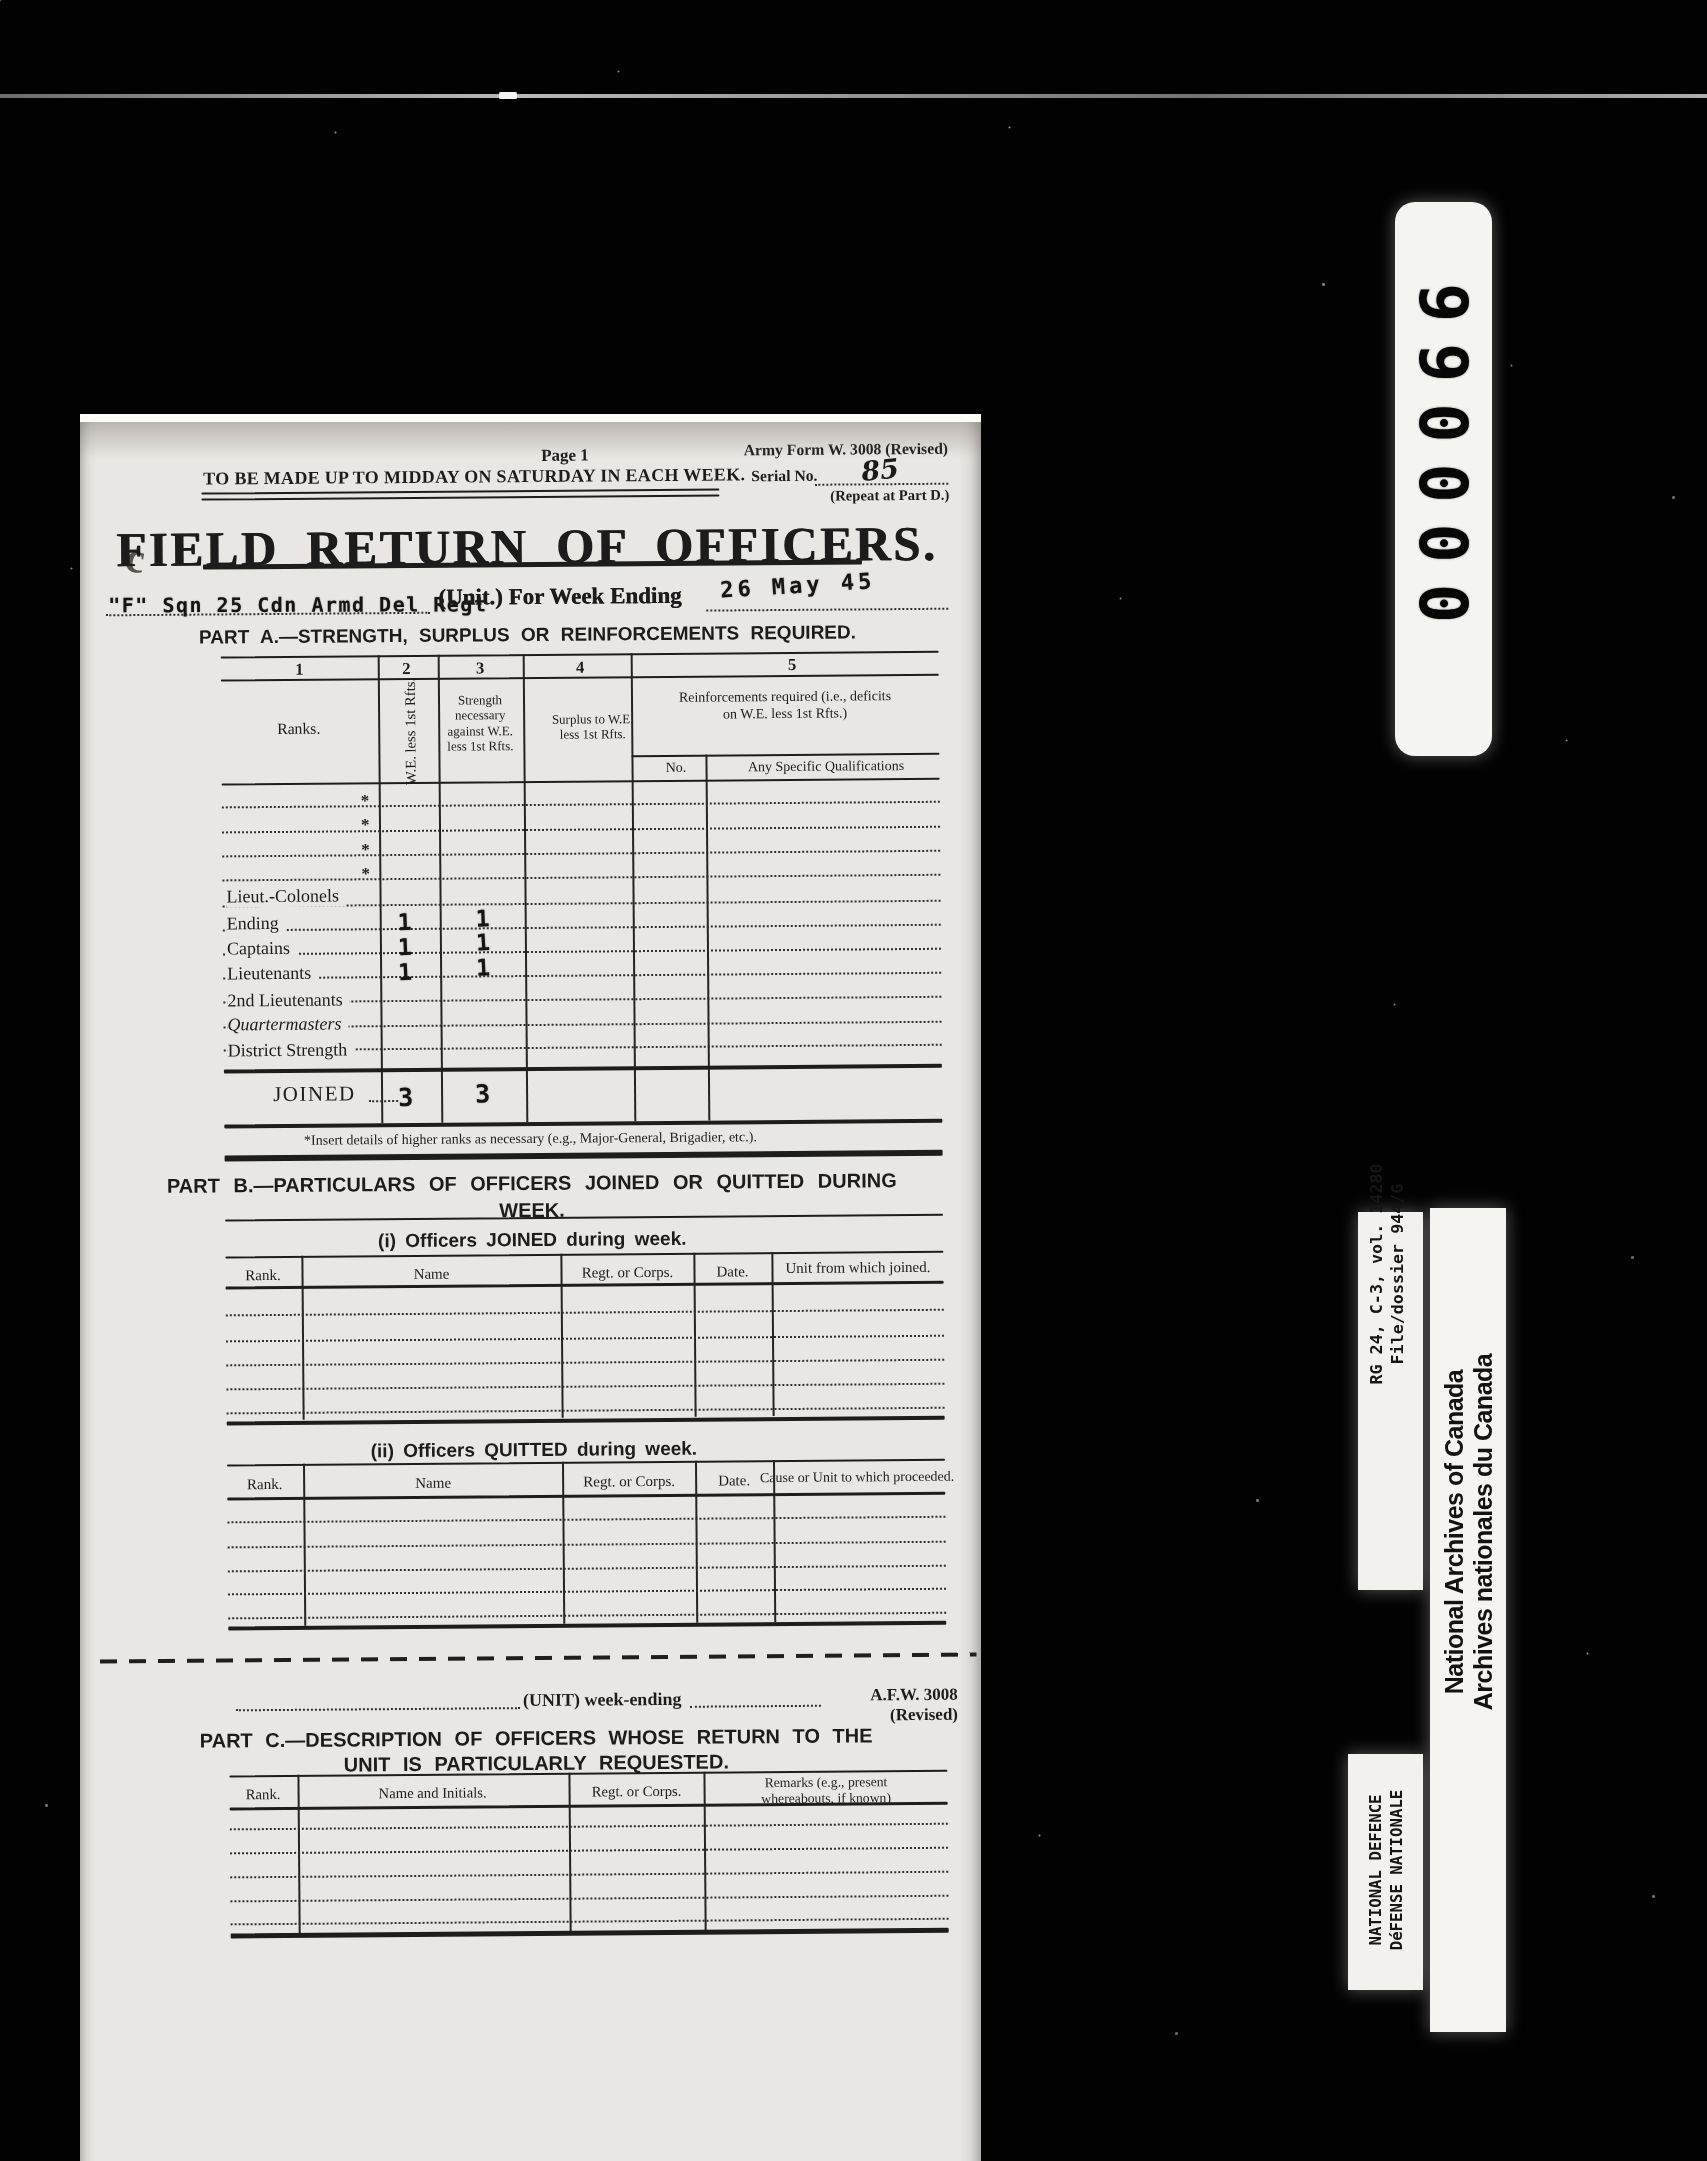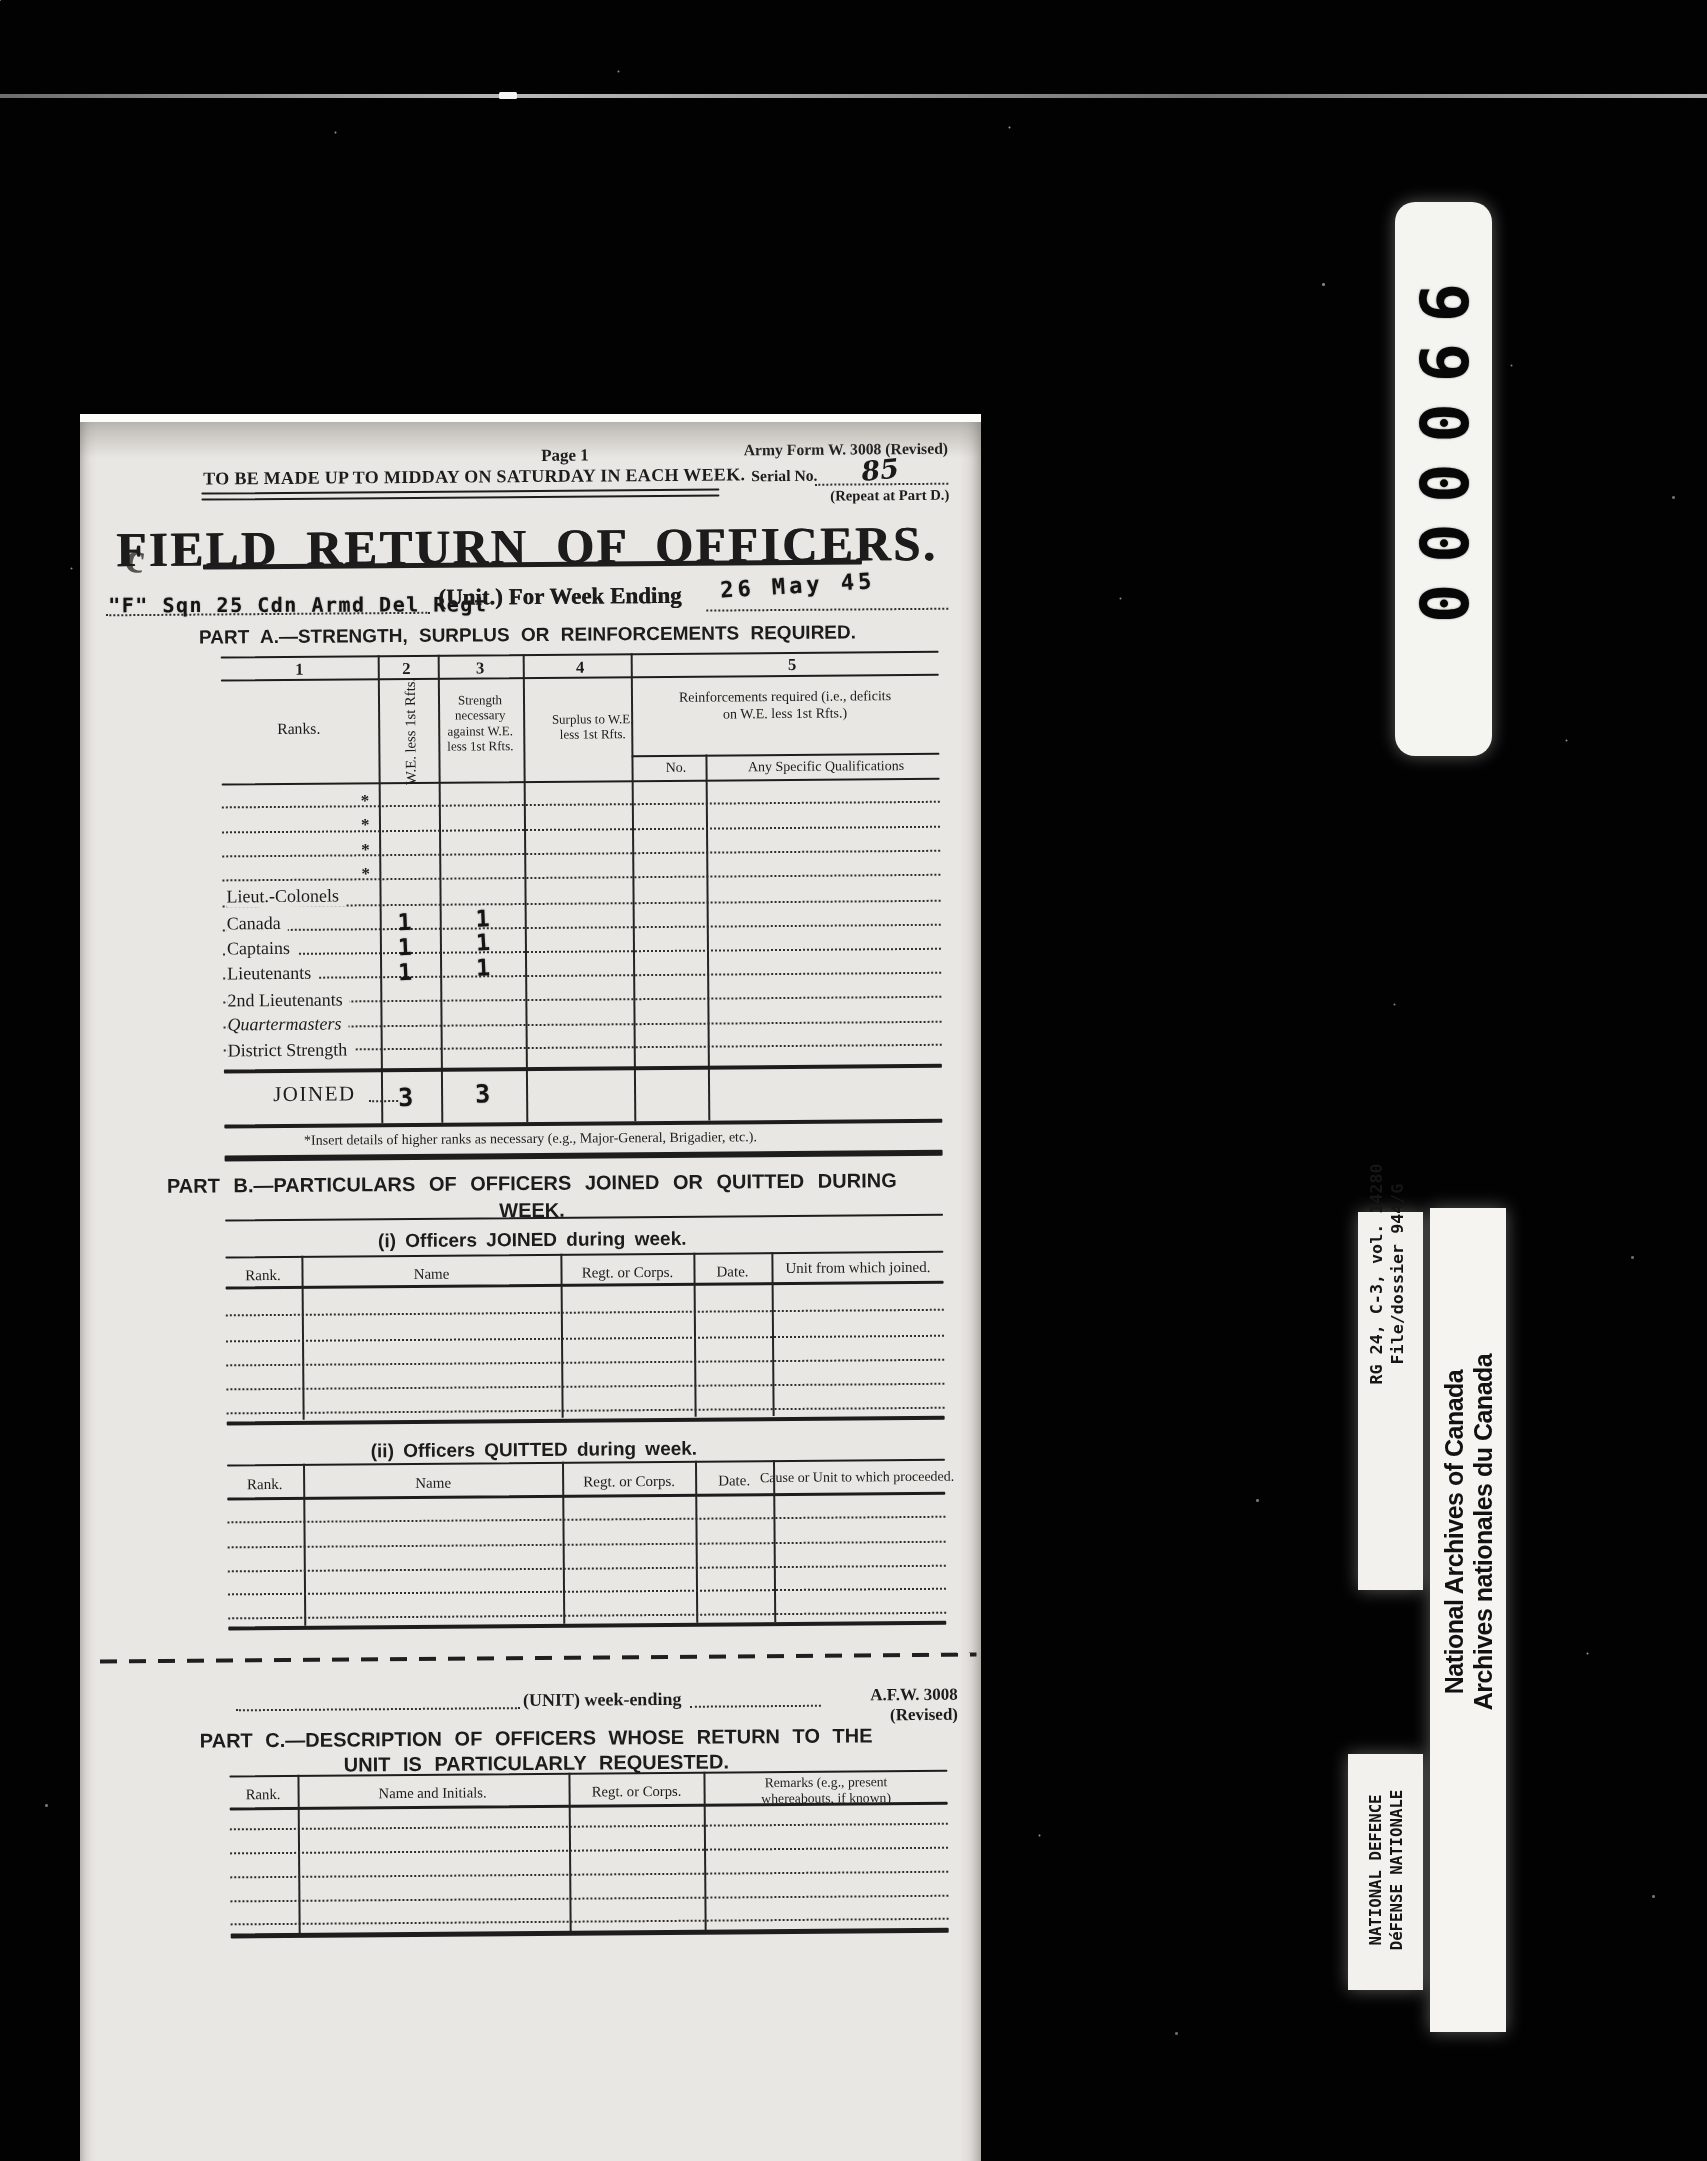--- a/index.html
+++ b/index.html
@@ -136,21 +136,21 @@
 
     <div class="a leader" style="left:143px;top:489px;width:718px;"></div>
     <div class="a leader" style="left:143px;top:513px;width:718px;"></div>
     <div class="a leader" style="left:143px;top:537px;width:718px;"></div>
     <div class="a leader" style="left:143px;top:561px;width:718px;"></div>
     <div class="a leader" style="left:143px;top:585px;width:718px;"></div>
     <div class="a leader" style="left:143px;top:610px;width:718px;"></div>
     <div class="a leader" style="left:143px;top:633px;width:718px;"></div>
 
     <div class="a serif ink" style="left:147px;top:470px;font-size:18px;background:#e9e7e3;padding-right:7px;">Lieut.-Colonels</div>
-    <div class="a serif ink" style="left:147px;top:497px;font-size:18px;background:#e9e7e3;padding-right:7px;">Canada</div>
+    <div class="a serif ink" style="left:147px;top:497px;font-size:18px;background:#e9e7e3;padding-right:7px;">Ending</div>
     <div class="a serif ink" style="left:147px;top:522px;font-size:18px;background:#e9e7e3;padding-right:7px;">Captains</div>
     <div class="a serif ink" style="left:147px;top:547px;font-size:18px;background:#e9e7e3;padding-right:7px;">Lieutenants</div>
     <div class="a serif ink" style="left:147px;top:574px;font-size:18px;background:#e9e7e3;padding-right:7px;">2nd Lieutenants</div>
     <div class="a serif ink" style="left:147px;top:598px;font-size:18px;background:#e9e7e3;padding-right:7px;font-style:italic;">Quartermasters</div>
     <div class="a serif ink" style="left:147px;top:624px;font-size:18px;background:#e9e7e3;padding-right:7px;">District Strength</div>
 
     <div class="a typed" style="left:318px;top:494px;font-size:23px;transform:rotate(-2deg);">1</div>
     <div class="a typed" style="left:396px;top:491px;font-size:23px;transform:rotate(-2deg);">1</div>
     <div class="a typed" style="left:318px;top:519px;font-size:23px;transform:rotate(-2deg);">1</div>
     <div class="a typed" style="left:396px;top:515px;font-size:23px;transform:rotate(-3deg);">1</div>

